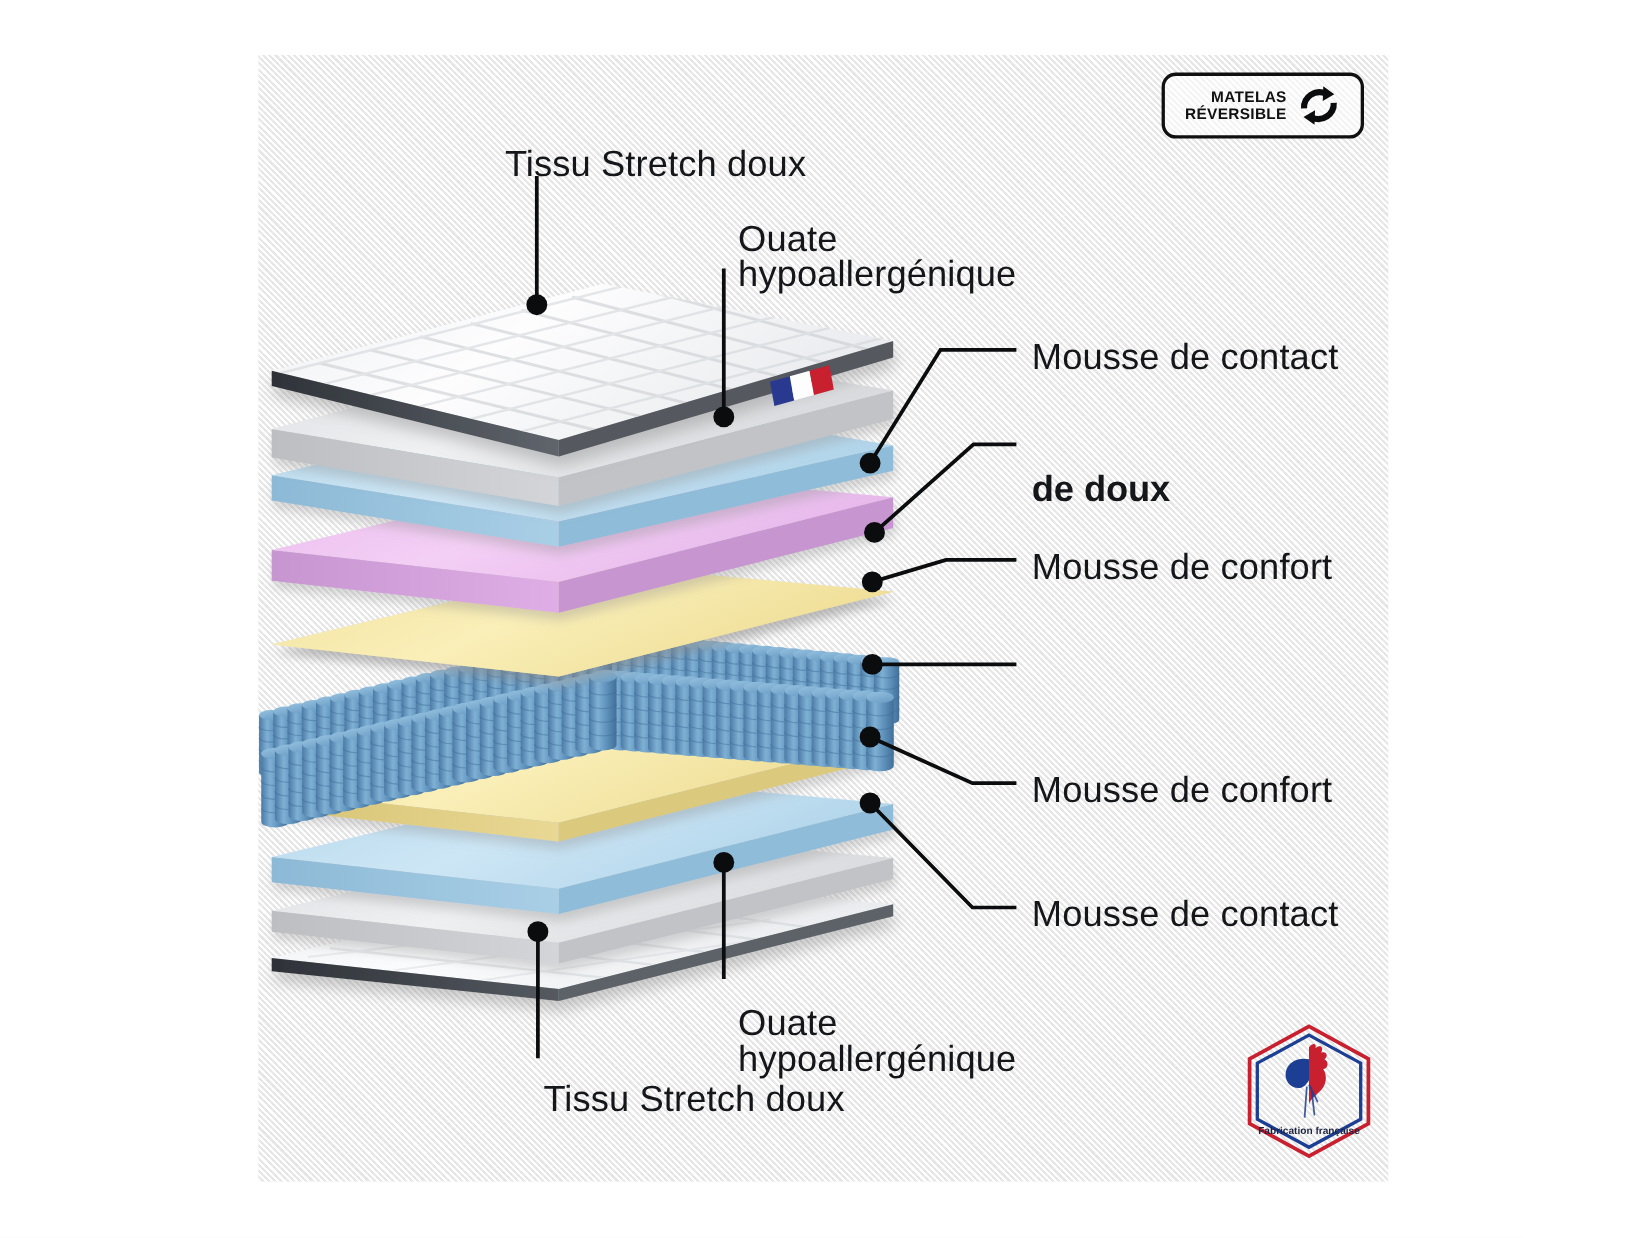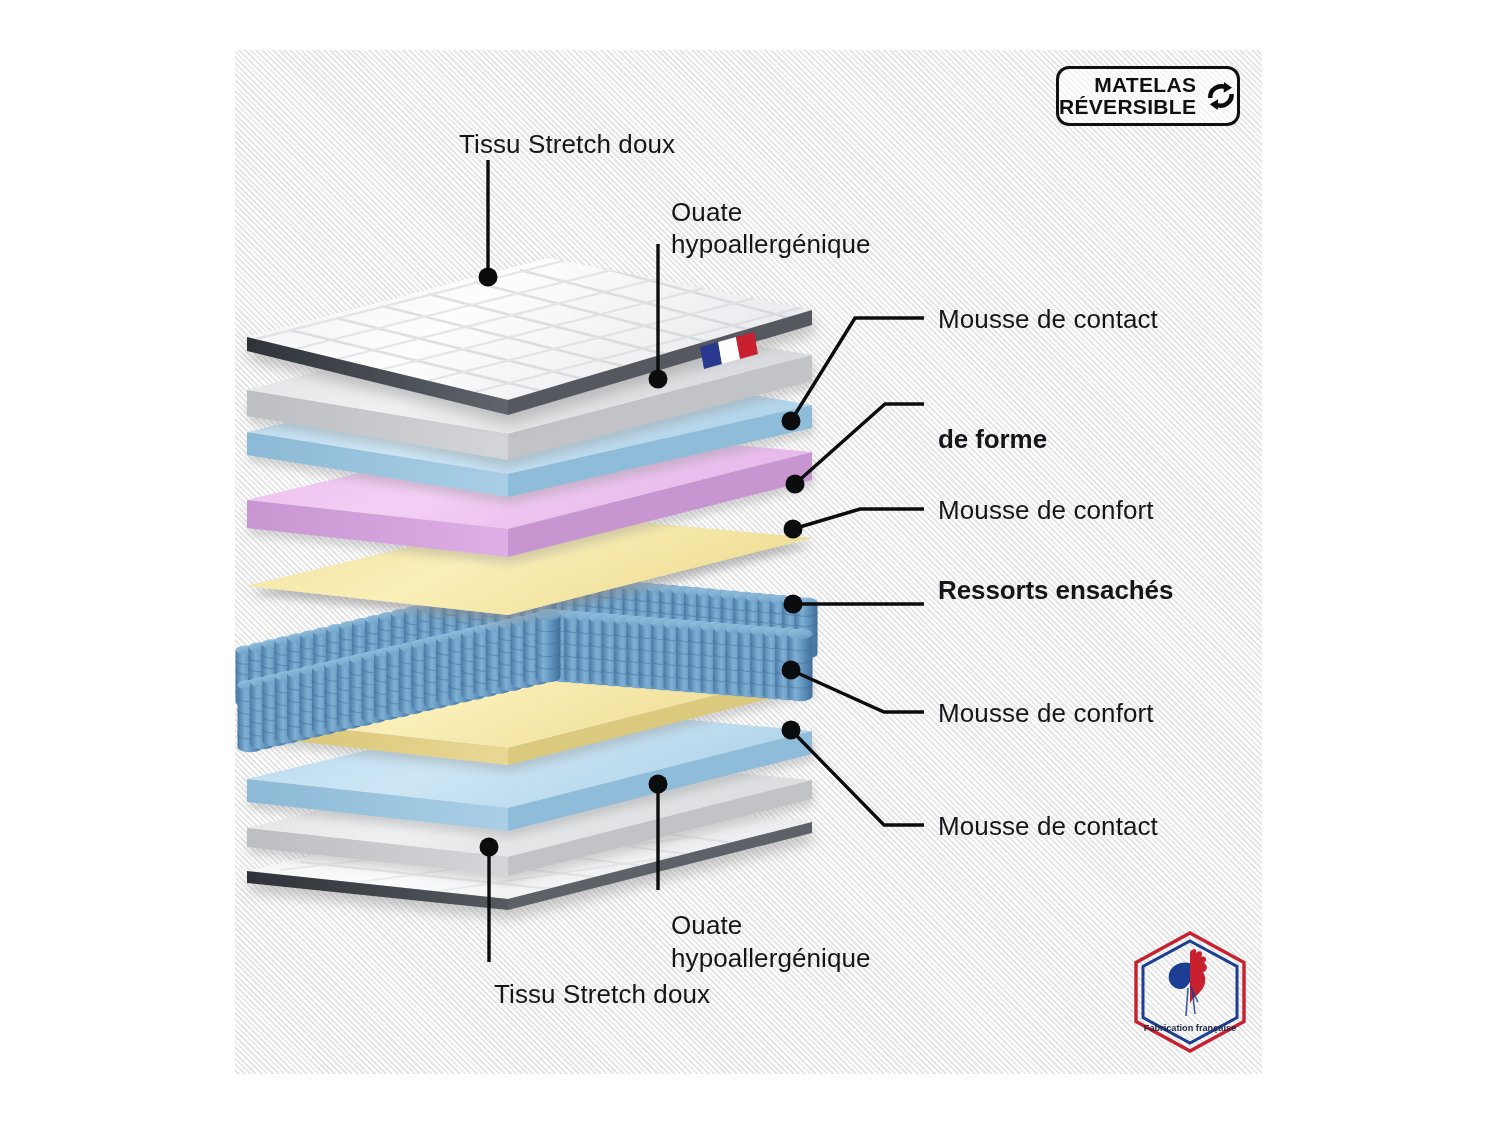--- a/index.html
+++ b/index.html
@@ -35,42 +35,42 @@
     pointer-events: none;
   }
   svg.layer-svg { z-index: 3; }
   svg.lead-svg  { z-index: 6; }
 
   
   .lbl {
     position: absolute;
     z-index: 8;
     color: #15161a;
-    font-size: 26px;
+    font-size: 33px;
     line-height: 1.28;
     letter-spacing: 0.1px;
     white-space: nowrap;
     font-weight: 400;
   }
   .lbl.bold { font-weight: 700; letter-spacing: -0.1px; }
 
   
   #badge {
     position: absolute;
     left: 1056px; top: 66px;
     width: 184px; height: 60px;
     border: 3.2px solid #101010;
     border-radius: 13px;
     background: rgba(255,255,255,0.55);
     display: flex; align-items: center; justify-content: center;
     gap: 9px;
     z-index: 9;
   }
   #badge .txt {
-    font-size: 21px; font-weight: 700; color: #101010;
+    font-size: 14px; font-weight: 700; color: #101010;
     line-height: 1.07; text-align: right; letter-spacing: 0.3px;
   }
 
   
   #ff-badge {
     position: absolute;
     left: 1128px; top: 930px;
     width: 124px; height: 124px;
     z-index: 9;
   }
@@ -1274,23 +1274,22 @@
       <circle cx="791" cy="730" r="9.5"></circle>
       <circle cx="658" cy="784" r="9.5"></circle>
       <circle cx="489" cy="847" r="9.5"></circle>
     </g>
   </svg>
 
   <div class="lbl" style="left:459px; top:128px;">Tissu Stretch doux</div>
   <div class="lbl" style="left:671px; top:196px;">Ouate</div>
   <div class="lbl" style="left:671px; top:228px;">hypoallergénique</div>
   <div class="lbl" style="left:938px; top:303px;">Mousse de contact</div>
-  <div class="lbl bold" style="left:938px; top:423px;">de forme</div>
+  <div class="lbl bold" style="left:938px; top:423px;">de doux</div>
   <div class="lbl" style="left:938px; top:494px;">Mousse de confort</div>
-  <div class="lbl bold" style="left:938px; top:574px;">Ressorts ensachés</div>
   <div class="lbl" style="left:938px; top:697px;">Mousse de confort</div>
   <div class="lbl" style="left:938px; top:810px;">Mousse de contact</div>
   <div class="lbl" style="left:671px; top:909px;">Ouate</div>
   <div class="lbl" style="left:671px; top:942px;">hypoallergénique</div>
   <div class="lbl" style="left:494px; top:978px;">Tissu Stretch doux</div>
 
   <div id="badge">
     <div class="txt">
       <div>MATELAS</div>
       <div>RÉVERSIBLE</div>

